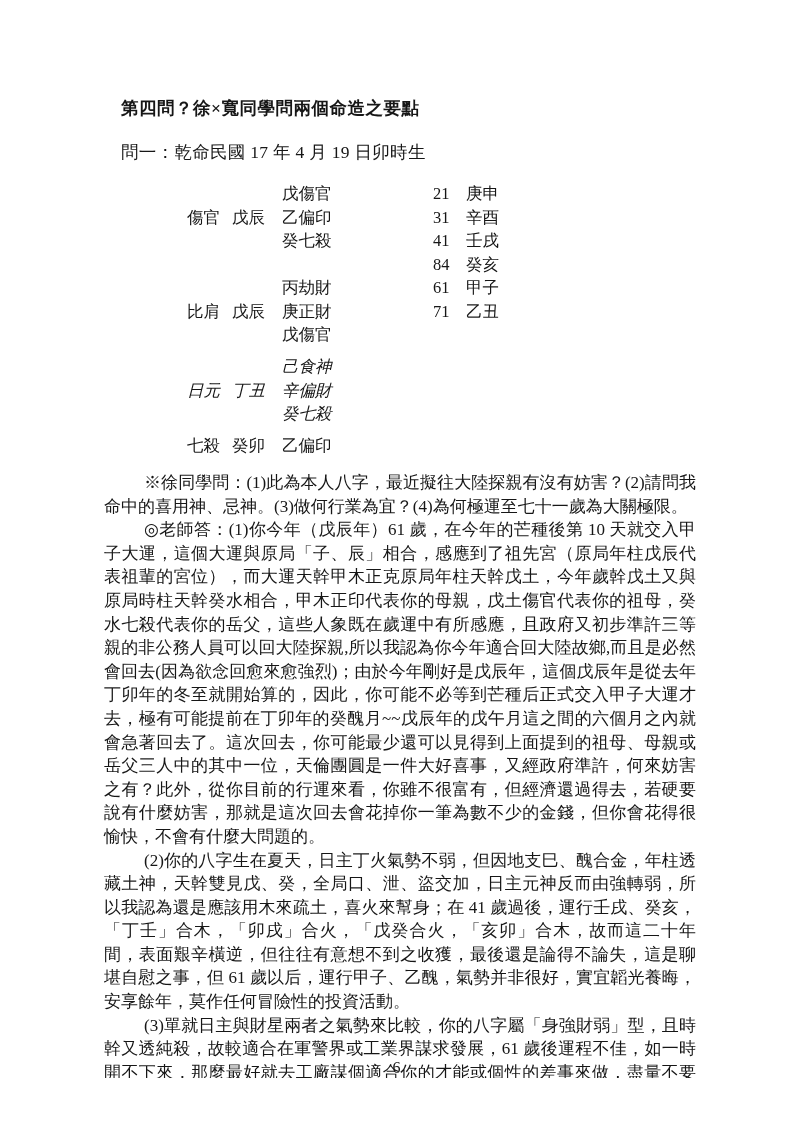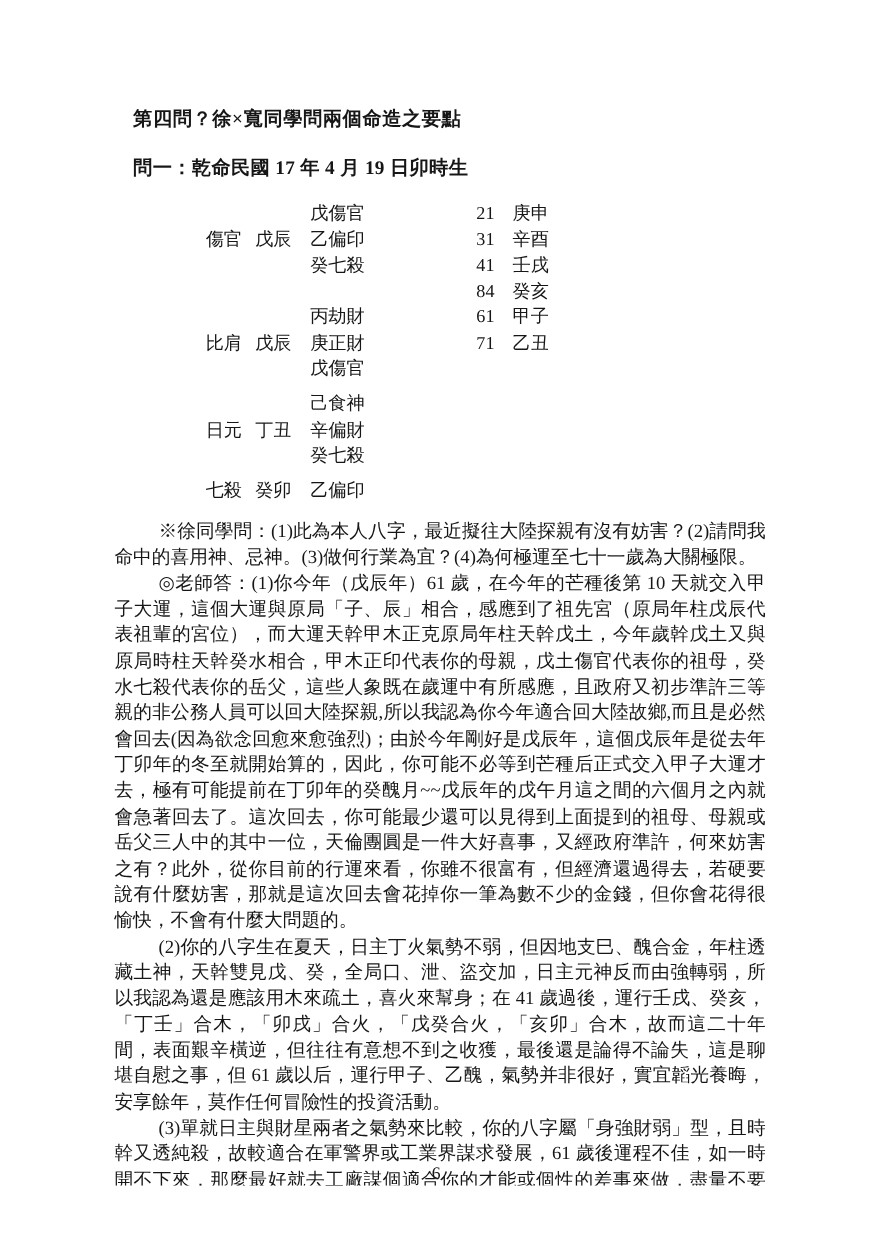--- a/index.html
+++ b/index.html
@@ -7,30 +7,30 @@
     position:relative; width:793px; height:1078px; background:#ffffff;
     overflow:hidden; font-family:"Liberation Serif","DejaVu Serif",serif;
     color:#161616;
   }
   .doc-title {
     position:absolute; left:121px; top:96px;
     font-size:17.5px; font-weight:bold; letter-spacing:0.5px; white-space:nowrap;
   }
   .doc-subtitle {
     position:absolute; left:121px; top:140px;
-    font-size:17.5px; font-weight:bold; letter-spacing:0.3px; white-space:nowrap;
+    font-size:17.5px; font-weight:normal; letter-spacing:0.3px; white-space:nowrap;
   }
   .chart { position:absolute; left:0; top:0; width:793px; font-size:16.5px; }
   .pillar-group { position:absolute; left:145px;margin-left:42px; }
   .crow { display:flex; height:23.5px; line-height:23.5px; white-space:nowrap; }
   .lab { display:inline-block; width:45px; }
   .pil { display:inline-block; width:50px; }
   .g1 { top:182px; }
   .g2 { top:276px; }
-  .g3 { top:355px; }
+  .g3 { top:355px;font-style:italic; }
   .g4 { top:434px; }
   .luck { position:absolute; left:400px; top:182px;margin-left:33px; }
   .age { display:inline-block; width:33px; }
   .body-text {
     position:absolute; left:104px; top:471px; width:592px;
     font-size:17px; line-height:23.6px; text-align:justify;
   }
   .body-text p { margin:0; text-indent:40px; }
   .page-number {
     position:absolute; left:0; top:1059px; width:793px;

